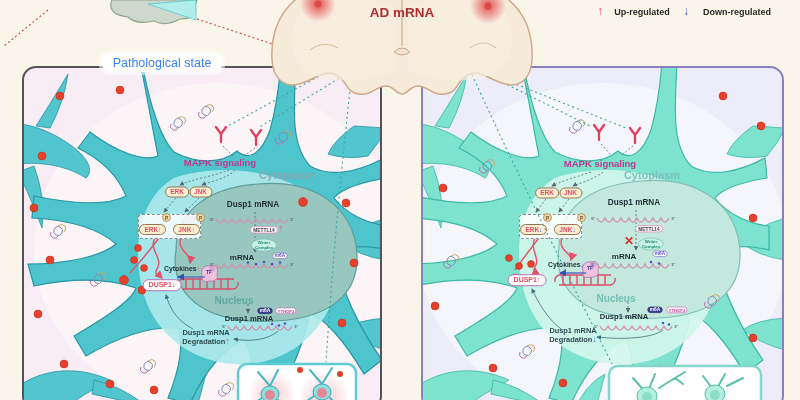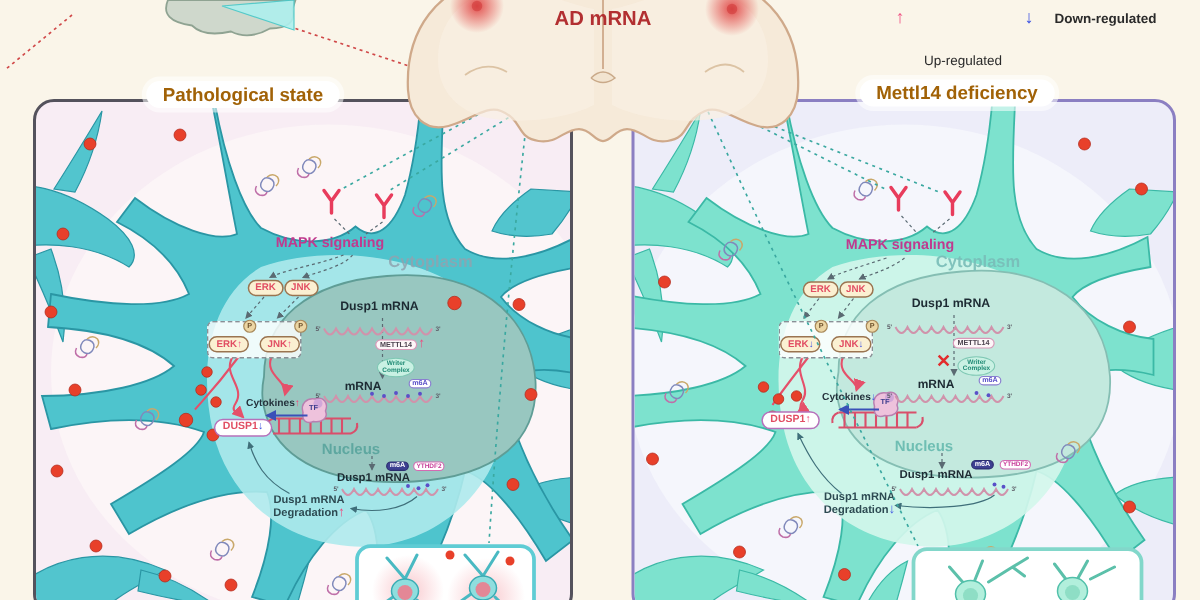--- a/index.html
+++ b/index.html
@@ -15,21 +15,21 @@
   .pill-cream{background:#fbf0d2;border:1px solid #9a7450;border-radius:7px;color:#e14e63;font-weight:bold;font-size:6.5px;padding:1px 4px;display:inline-block;}
   .pill-dusp{background:#fff;border:1.2px solid #b671bb;border-radius:8px;color:#e14e63;font-weight:bold;font-size:7px;padding:1px 5px;}
   .pill-m6a{background:#fff;border:1px solid #8a7fd0;border-radius:6px;color:#5a50c8;font-weight:bold;font-size:6px;padding:0 2px;}
   .pill-m6a.dark{background:#3d3f92;border-color:#2c2e70;color:#fff;}
   .pill-mettl{background:#fdf6f8;border:1px solid #d898b8;border-radius:6px;color:#4e4450;font-weight:bold;font-size:6px;padding:.5px 3px;}
   .oval-writer{background:#c9f1e3;border:1px solid #7fc8b4;border-radius:50%;color:#1f8a74;font-weight:bold;font-size:6px;line-height:1;padding:2px 4px;text-align:center;}
   .oval-ythdf{background:#fff;border:1px solid #d46ab2;border-radius:8px;color:#c8409a;font-weight:bold;font-size:6px;padding:.5px 2px;}
   .phos-box{position:absolute;border:1px dashed #8a8f96;background:rgba(255,255,255,.82);border-radius:4px;display:flex;align-items:center;justify-content:center;gap:7px;}
   .phos-item{position:relative;}
   .p-badge{position:absolute;top:-6px;right:-6px;width:9px;height:9px;border-radius:50%;background:#ecd6a4;border:1px solid #a8895a;color:#6b4f2a;font-size:6px;font-weight:bold;display:flex;align-items:center;justify-content:center;transform:scale(.8);}
-  .panel-title{position:absolute;transform:translate(-50%,-50%);background:#fff;border-radius:11px;padding:2px 11px;font-weight:bold;font-size:12.5px;color:#a16207;box-shadow:0 0 0 3px rgba(255,255,255,.55);z-index:60;}
+  .panel-title{position:absolute;transform:translate(-50%,-50%);background:#fff;border-radius:11px;padding:2px 11px;font-weight:normal;font-size:12.5px;color:#3b82f6;box-shadow:0 0 0 3px rgba(255,255,255,.55);z-index:60;}
   .stage-svg{position:absolute;left:0;top:0;z-index:40;pointer-events:none;}
   .toplabel{position:absolute;transform:translate(-50%,-50%);z-index:50;white-space:nowrap;}
   .deg-lbl{font-size:7.4px;font-weight:bold;color:#2d4a52;text-align:center;}
 </style>
 </head>
 <body>
 
 <div class="stage">
 
   <svg width="0" height="0" style="position:absolute">
@@ -398,20 +398,19 @@
       <path d="M310,50 q14,-10 28,-2 M470,48 q14,-10 26,0" fill="none" stroke="#dcc3a4" stroke-width="1.2"></path>
       <circle cx="318" cy="4" r="18" fill="url(#redGlow)"></circle>
       <circle cx="488" cy="6" r="18" fill="url(#redGlow)"></circle>
       <circle cx="318" cy="4" r="3.5" fill="#d03a3a" opacity=".6"></circle>
       <circle cx="488" cy="6" r="3.5" fill="#d03a3a" opacity=".6"></circle>
     </g>
   </svg>
 
   <div class="toplabel" style="left:402px;top:12px;font-size:13.5px;font-weight:bold;color:#b22f31;">AD mRNA</div>
   <div class="toplabel arr up" style="left:600px;top:11px;font-size:12px;">↑</div>
-  <div class="toplabel" style="left:642px;top:12px;font-size:9px;font-weight:normal;color:#2a2a2a;margin-top:28px;">Up-regulated</div>
+  <div class="toplabel" style="left:642px;top:12px;font-size:9px;font-weight:bold;color:#2a2a2a;">Up-regulated</div>
   <div class="toplabel arr down" style="left:686px;top:11px;font-size:12px;">↓</div>
   <div class="toplabel" style="left:737px;top:12px;font-size:9px;font-weight:bold;color:#2a2a2a;">Down-regulated</div>
 
   <div class="panel-title" style="left:162px;top:63px;">Pathological state</div>
-  <div class="panel-title" style="left:638px;top:62px;">Mettl14 deficiency</div>
 
 </div>
 
 </body></html>

